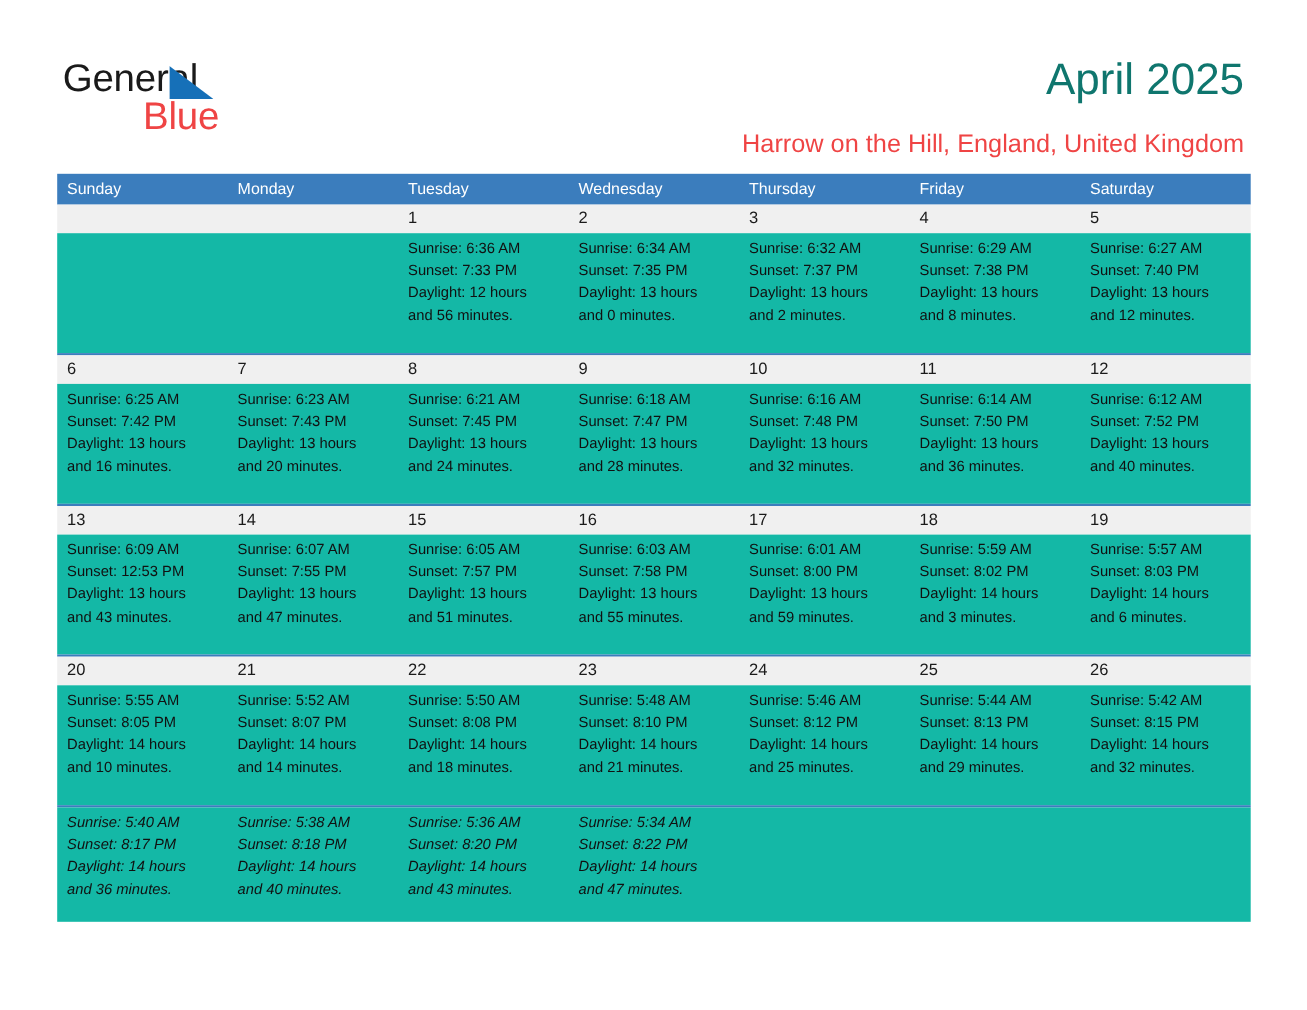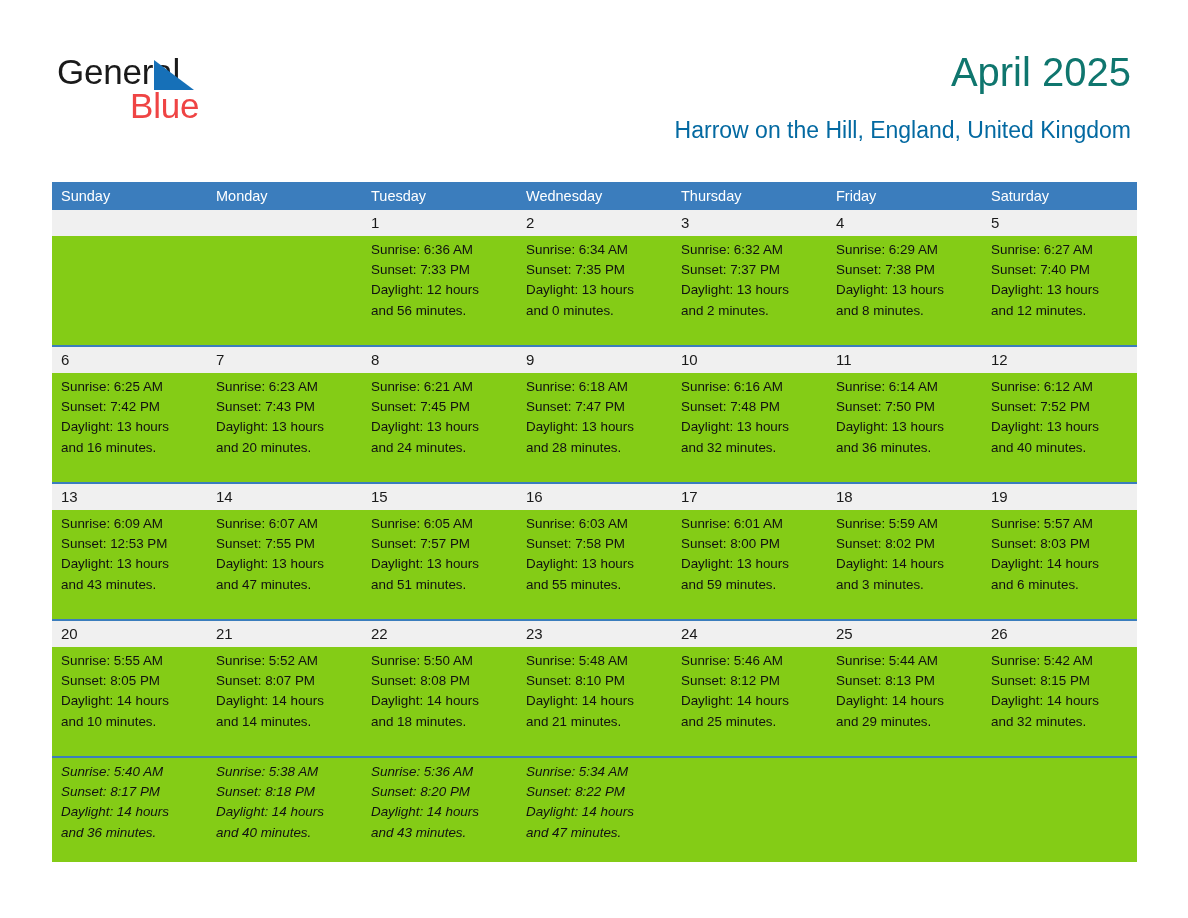--- a/index.html
+++ b/index.html
@@ -72,32 +72,31 @@
     color: #0f766e;
     text-align: right;
     white-space: nowrap;
   }
   .subtitle {
     position: absolute;
     right: 57px;
     top: 116px;
     font-size: 23px;
     line-height: 28px;
-    color: #0369a1;
+    color: #ef4444;
     text-align: right;
     white-space: nowrap;
   }
 
   
   .calendar {
     position: absolute;
     left: 52px;
     top: 158px;
     width: 1085px;
-    margin-top: 24px;
   }
   .weekday-row {
     display: flex;
     background: #3b7dbd;
     height: 28px;
   }
   .weekday {
     flex: 1 1 0;
     color: #ffffff;
     font-size: 14.5px;
@@ -114,21 +113,21 @@
   .week:first-of-type {
     border-top: none;
   }
   .week-numbers {
     display: flex;
     background: #f0f0f0;
     height: 26px;
   }
   .week-body {
     display: flex;
-    background: #84cc16;
+    background: #14b8a6;
     height: 109px;
   }
   .week:last-of-type .week-body {
     height: 104px;
     font-style: italic;
   }
   .daynum {
     flex: 1 1 0;
     box-sizing: border-box;
     padding-left: 9px;

